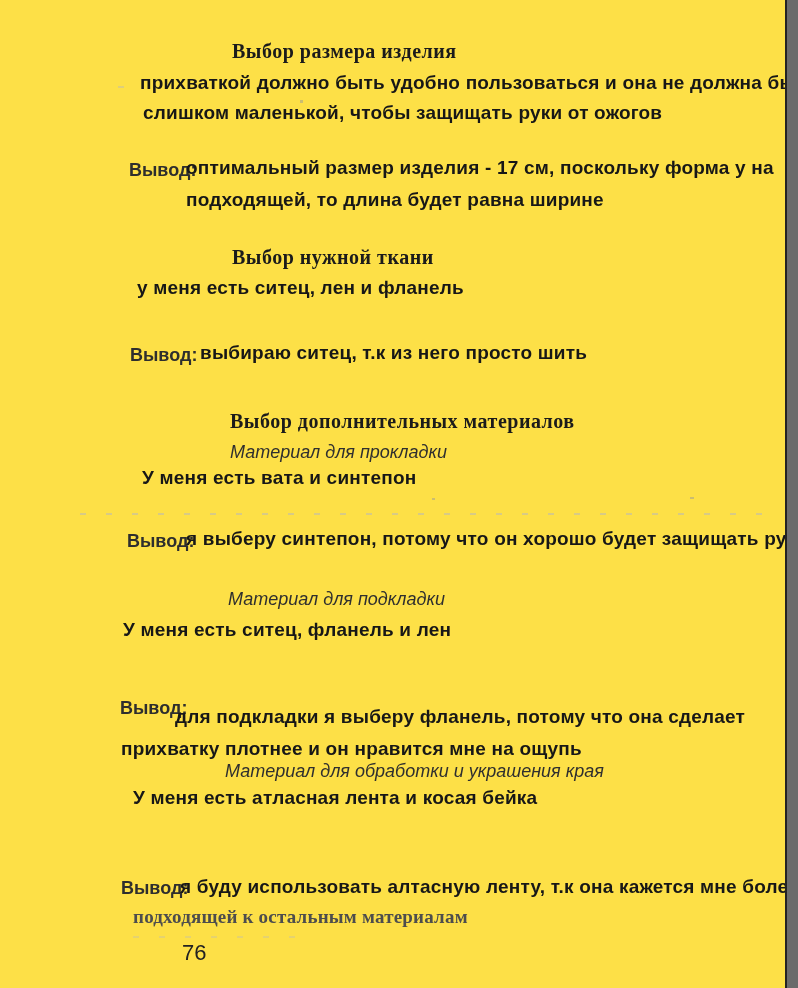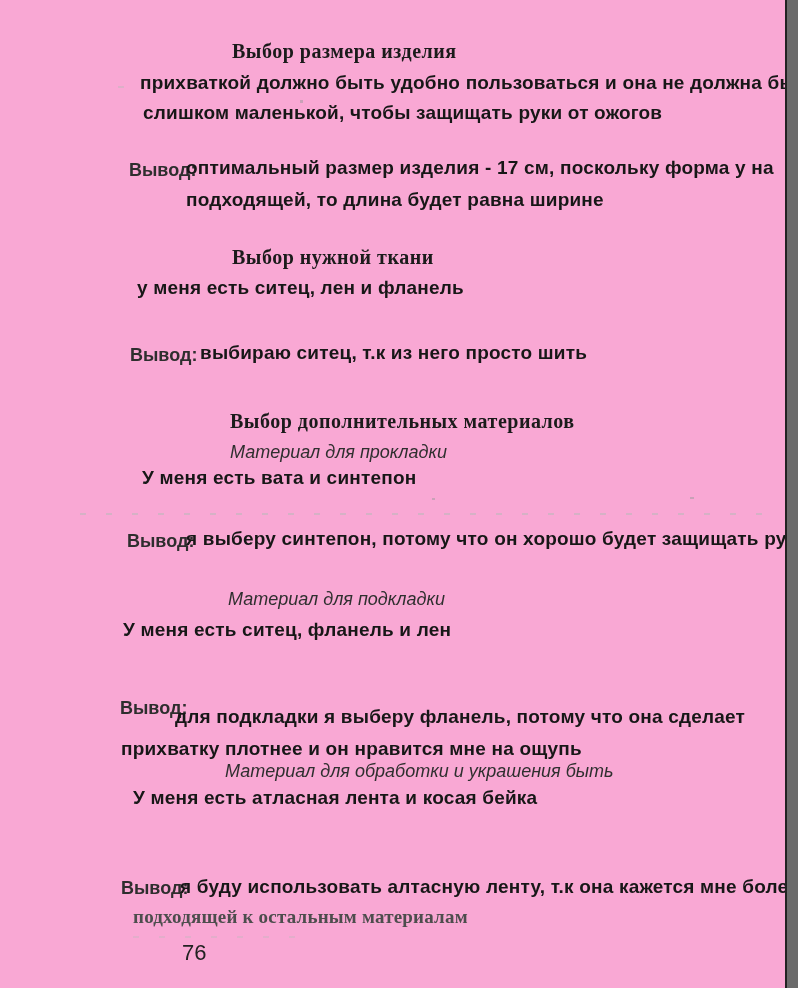--- a/index.html
+++ b/index.html
@@ -4,21 +4,21 @@
 <style>
   html, body {
     margin: 0;
     padding: 0;
     background: #ffffff;
   }
   .page {
     position: relative;
     width: 798px;
     height: 988px;
-    background: #f9a8d4;
+    background: #fde047;
     overflow: hidden;
     font-family: "Liberation Sans", sans-serif;
   }
   .abs { position: absolute; white-space: nowrap; }
 
   .serif-heading {
     font-family: "Liberation Serif", serif;
     font-size: 20px;
     font-weight: 700;
     color: #1b1b1b;
@@ -95,21 +95,21 @@
   <div class="abs bold-line" style="left:142px; top:467px;">У меня есть вата и синтепон</div>
   <div class="abs concl-label" style="left:127px; top:531px;">Вывод:</div>
   <div class="abs bold-line" style="left:186px; top:528px;">я выберу синтепон, потому что он хорошо будет защищать руки</div>
 
   <div class="abs italic-sub" style="left:228px; top:589px;">Материал для подкладки</div>
   <div class="abs bold-line" style="left:123px; top:619px;">У меня есть ситец, фланель и лен</div>
   <div class="abs concl-label" style="left:120px; top:698px;">Вывод:</div>
   <div class="abs bold-line" style="left:175px; top:706px;">для подкладки я выберу фланель, потому что она сделает</div>
   <div class="abs bold-line" style="left:121px; top:738px;">прихватку плотнее и он нравится мне на ощупь</div>
 
-  <div class="abs italic-sub" style="left:225px; top:761px;">Материал для обработки и украшения быть</div>
+  <div class="abs italic-sub" style="left:225px; top:761px;">Материал для обработки и украшения края</div>
   <div class="abs bold-line" style="left:133px; top:787px;">У меня есть атласная лента и косая бейка</div>
   <div class="abs concl-label" style="left:121px; top:878px;">Вывод:</div>
   <div class="abs bold-line" style="left:180px; top:876px;">я буду использовать алтасную ленту, т.к она кажется мне более</div>
   <div class="abs bold-line faded" style="left:133px; top:906px;font-family:Liberation Serif, serif;">подходящей к остальным материалам</div>
 
   <div class="abs page-number" style="left:182px; top:940px;">76</div>
 
   <div class="scan-band"></div>
   <div class="artifact-dashes" style="left:80px; top:513px; width:690px;"></div>
   <div class="artifact-dashes" style="left:118px; top:86px; width:22px; opacity:0.45;"></div>

